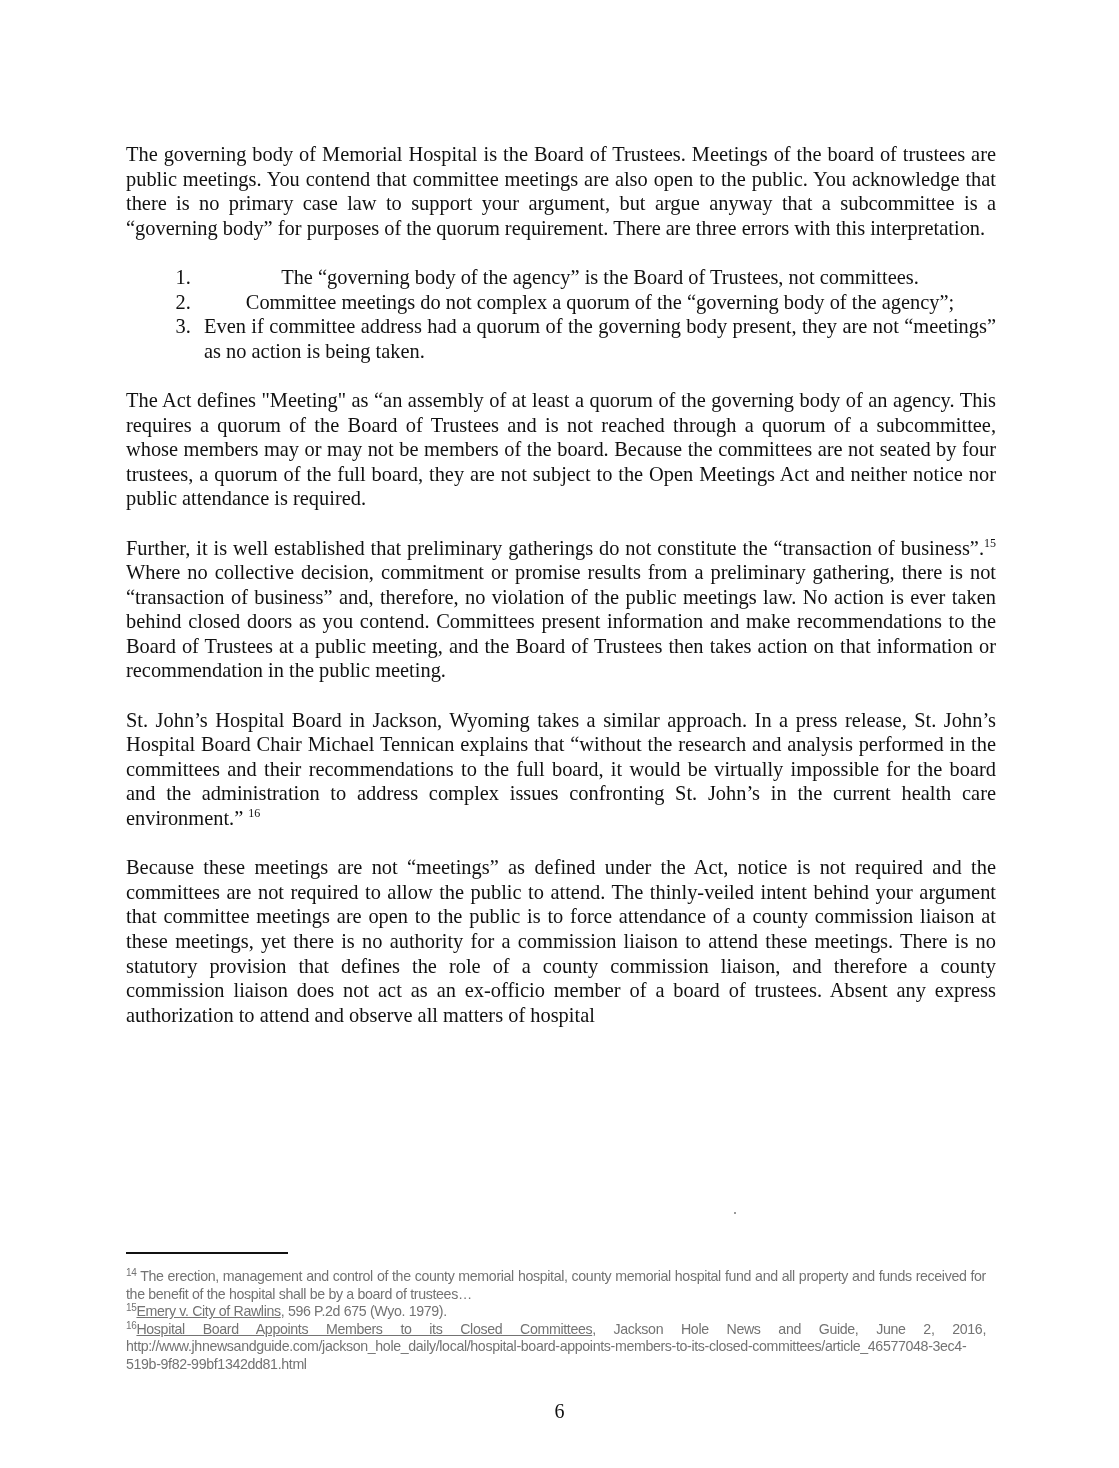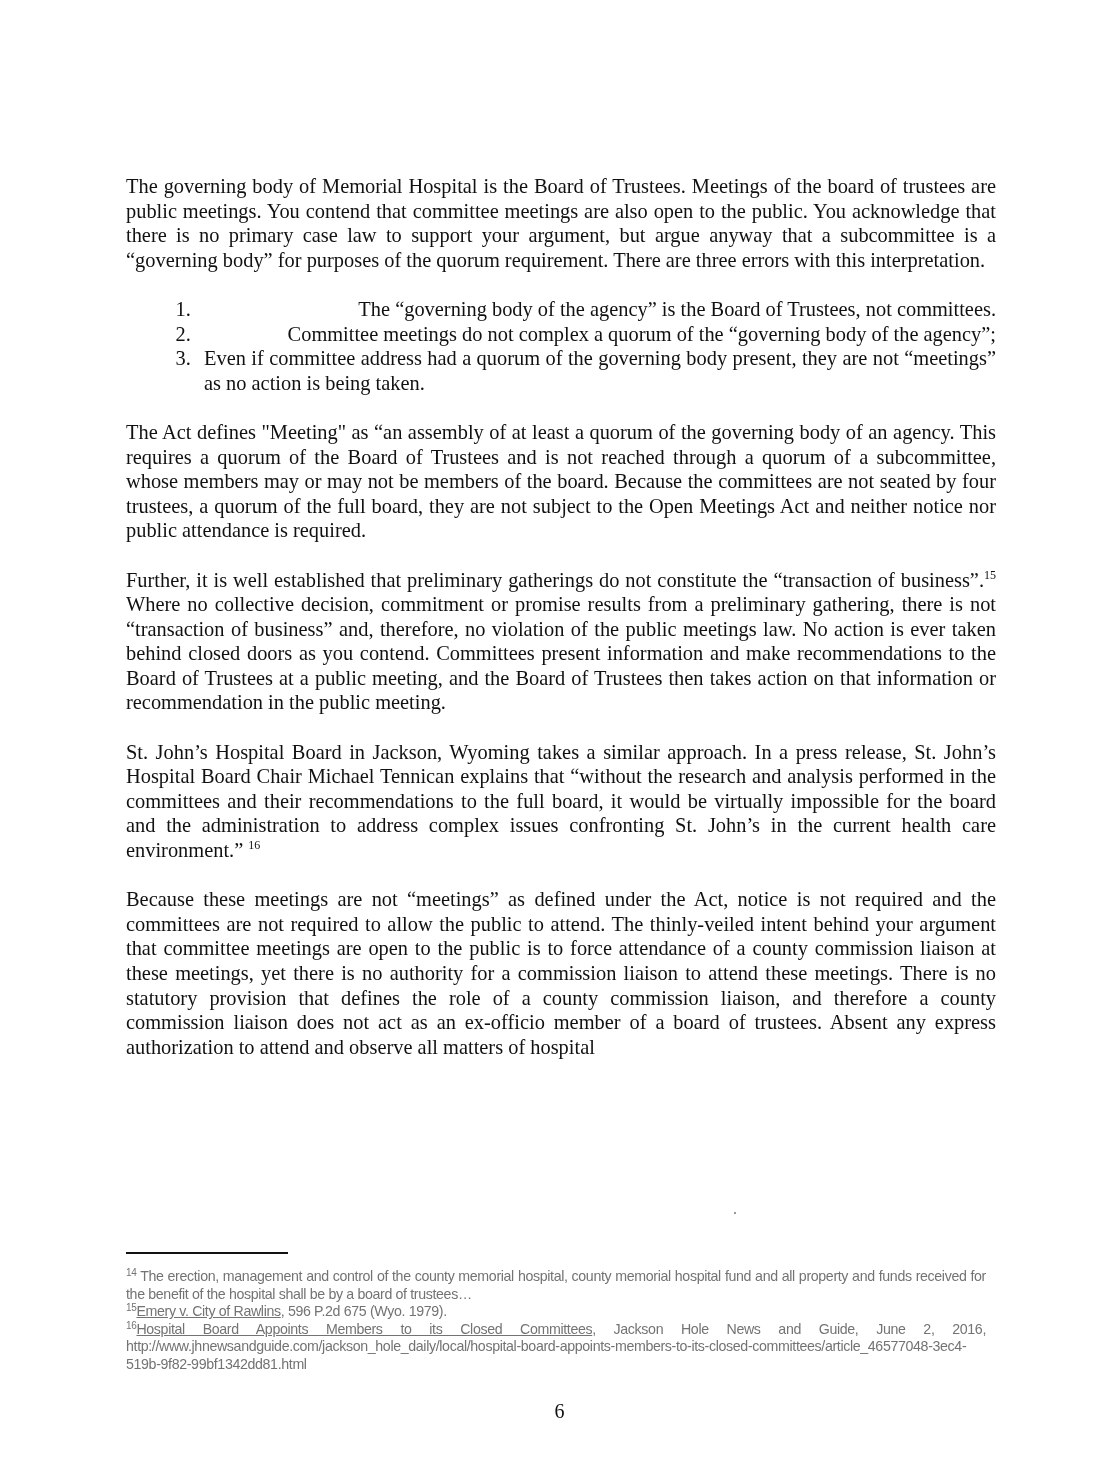--- a/index.html
+++ b/index.html
@@ -1,24 +1,24 @@
 <!DOCTYPE html>
 <html><head>
 <meta charset="utf-8">
 <style>
   html, body { margin: 0; padding: 0; background: #ffffff; }
   body { width: 1119px; height: 1468px; position: relative; overflow: hidden; }
   .page {
     position: absolute; left: 126px; top: 142px; width: 870px;
     font-family: "Liberation Serif", "DejaVu Serif", serif;
-    font-size: 20.4px; line-height: 24.6px; color: #111111; margin-top: 32px;
+    font-size: 20.4px; line-height: 24.6px; color: #111111;
   }
   p { margin: 0 0 24.6px 0; text-align: justify; }
   ol { margin: 0 0 24.6px 0; padding-left: 70px; }
-  ol li { padding-left: 8px; text-align: right; }
+  ol li { padding-left: 8px; text-align: center; }
   ol li.just { text-align: justify; }
   sup { font-size: 12px; line-height: 0; vertical-align: 8px; }
   .footnotes {
     position: absolute; left: 126px; top: 1252px; width: 860px;
     font-family: "Liberation Sans", "DejaVu Sans", sans-serif;
     font-size: 14.2px; line-height: 17.6px; color: #737373;
     letter-spacing: -0.35px;
   }
   .fn-rule { width: 162px; height: 2px; background: #111; margin: 0 0 14px 0; }
   .fn { margin: 0; }

